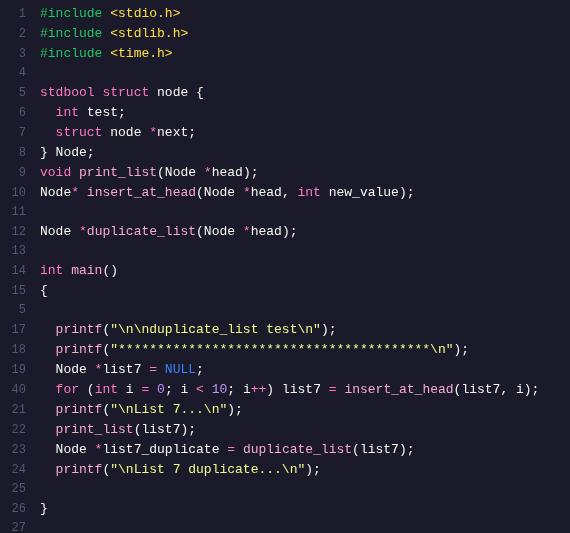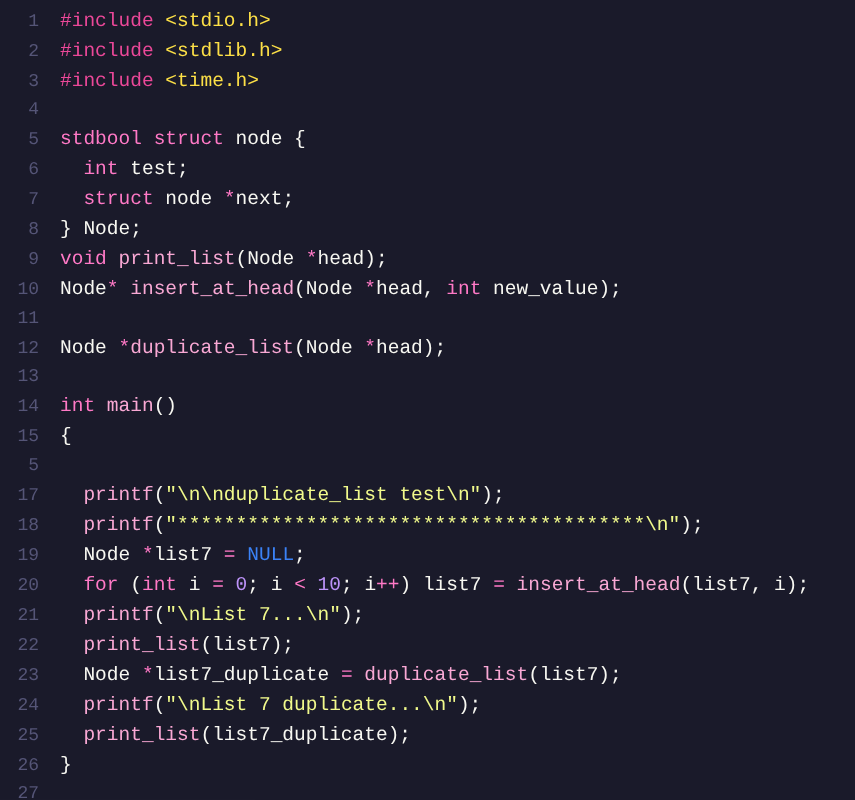--- a/index.html
+++ b/index.html
@@ -54,21 +54,21 @@
     .line-code {
       flex: 1;
       padding-left: 4px;
       white-space: pre;
     }
 
     
     .kw { color: #ff79c6; }      
     .fn { color: #f9a8d4; text-align: right; }         
     .str { color: #f1fa8c; }        
-    .inc { color: #ec4899; }        
+    .inc { color: #22c55e; }        
     .hdr { color: #fde047; }        
     .num { color: #bd93f9; }        
     .op { color: #ff79c6; }        
     .plain { color: #f8f8f2; }        
     .ptr { color: #ff79c6; }        
     .macro { color: #3b82f6; }        
   </style>
 </head>
 <body>
 
@@ -143,42 +143,41 @@
       </div>
       <div class="line">
         <span class="line-number">18</span>
         <span class="line-code"><span class="plain">  </span><span class="fn">printf</span><span class="plain">(</span><span class="str">"****************************************\n"</span><span class="plain">);</span></span>
       </div>
       <div class="line">
         <span class="line-number">19</span>
         <span class="line-code"><span class="plain">  Node </span><span class="ptr">*</span><span class="plain">list7 </span><span class="op">=</span><span class="plain"> </span><span class="macro">NULL</span><span class="plain">;</span></span>
       </div>
       <div class="line">
-        <span class="line-number">20</span>
+        <span class="line-number">40</span>
         <span class="line-code"><span class="plain">  </span><span class="kw">for</span><span class="plain"> (</span><span class="kw">int</span><span class="plain"> i </span><span class="op">=</span><span class="plain"> </span><span class="num">0</span><span class="plain">; i </span><span class="op">&lt;</span><span class="plain"> </span><span class="num">10</span><span class="plain">; i</span><span class="op">++</span><span class="plain">) list7 </span><span class="op">=</span><span class="plain"> </span><span class="fn">insert_at_head</span><span class="plain">(list7, i);</span></span>
       </div>
       <div class="line">
         <span class="line-number">21</span>
         <span class="line-code"><span class="plain">  </span><span class="fn">printf</span><span class="plain">(</span><span class="str">"\nList 7...\n"</span><span class="plain">);</span></span>
       </div>
       <div class="line">
         <span class="line-number">22</span>
         <span class="line-code"><span class="plain">  </span><span class="fn">print_list</span><span class="plain">(list7);</span></span>
       </div>
       <div class="line">
         <span class="line-number">23</span>
         <span class="line-code"><span class="plain">  Node </span><span class="ptr">*</span><span class="plain">list7_duplicate </span><span class="op">=</span><span class="plain"> </span><span class="fn">duplicate_list</span><span class="plain">(list7);</span></span>
       </div>
       <div class="line">
         <span class="line-number">24</span>
         <span class="line-code"><span class="plain">  </span><span class="fn">printf</span><span class="plain">(</span><span class="str">"\nList 7 duplicate...\n"</span><span class="plain">);</span></span>
       </div>
       <div class="line">
         <span class="line-number">25</span>
-        <span class="line-code"><span class="plain">  </span><span class="fn">print_list</span><span class="plain">(list7_duplicate);</span></span>
       </div>
       <div class="line">
         <span class="line-number">26</span>
         <span class="line-code"><span class="plain">}</span></span>
       </div>
       <div class="line">
         <span class="line-number">27</span>
         <span class="line-code"></span>
       </div>
     </div>

